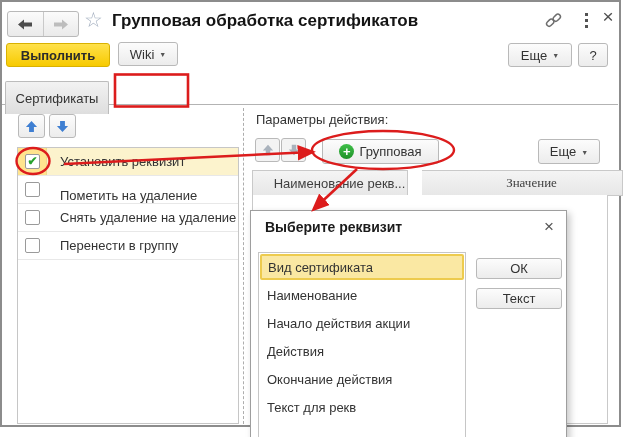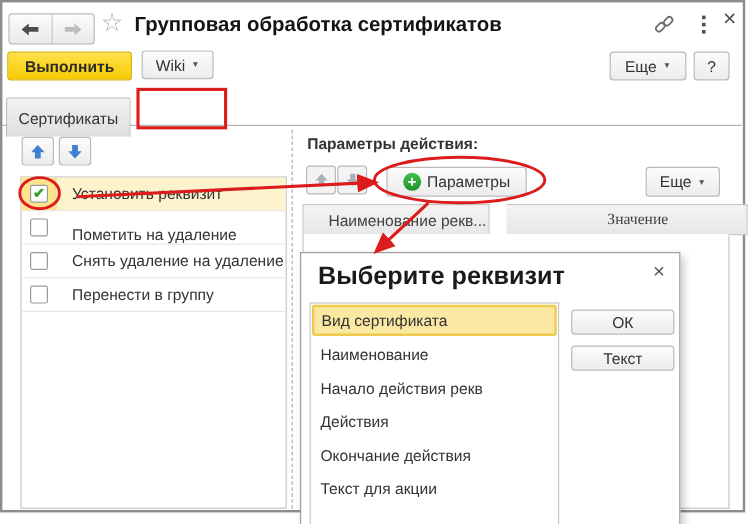--- a/index.html
+++ b/index.html
@@ -38,33 +38,33 @@
   .listbox{position:absolute;left:17px;top:147px;width:222px;height:277px;border:1px solid #C6C6C6;background:#fff;box-sizing:border-box;}
   .lrow{position:absolute;left:0;width:220px;height:28px;border-bottom:1px solid #E8E8E8;display:flex;align-items:center;box-sizing:border-box;}
   .lrow.sel{background:#FCF3CD;}
   .cbcell{position:absolute;left:0;top:0;width:29px;height:27px;background:#FFE48E;border-right:1px solid #EED98F;box-sizing:border-box;}
   .cbox{position:absolute;left:7px;top:6px;width:15px;height:15px;background:#fff;border:1px solid #9A9A9A;border-radius:2px;box-sizing:border-box;
         display:flex;align-items:center;justify-content:center;font-size:12px;font-weight:700;color:#28A22E;line-height:13px;}
   .lrow .lbl{margin-left:42px;white-space:nowrap;}
   .splitter{position:absolute;left:243px;top:108px;height:316px;border-left:1px dashed #ADADAD;}
 
   
-  .plabel{position:absolute;left:256px;top:112px;font-size:13px;color:#333;font-weight:bold;}
+  .plabel{position:absolute;left:256px;top:112px;font-size:13px;color:#333;}
   .thead{position:absolute;top:170px;height:26px;box-sizing:border-box;background:linear-gradient(#F4F4F4,#E7E7E7);
          border:1px solid #C9C9C9;display:flex;align-items:center;padding-left:19px;color:#3F3F3F;justify-content:center;}
   .tbody{position:absolute;left:252px;top:195px;width:356px;height:229px;border:1px solid #C9C9C9;border-top:none;background:#fff;box-sizing:border-box;}
 
   
   .plus{width:15px;height:15px;border-radius:50%;background:linear-gradient(#3FBF49,#1F9228);display:flex;align-items:center;justify-content:center;}
   .plus b{color:#fff;font-size:13px;line-height:13px;font-weight:700;margin-top:-1px;}
 
   
   .dialog{position:absolute;left:250px;top:210px;width:317px;height:240px;background:#fff;border:1px solid #9E9E9E;
           box-shadow:3px 3px 7px rgba(0,0,0,.22);z-index:5;box-sizing:border-box;}
-  .dtitle{position:absolute;left:14px;top:8px;font-size:21px;font-weight:700;color:#1B1B1B;}
+  .dtitle{position:absolute;left:14px;top:8px;font-size:14px;font-weight:700;color:#1B1B1B;}
   .dclose{position:absolute;right:12px;top:6px;font-size:17px;color:#555;}
   .dlist{position:absolute;left:7px;top:41px;width:208px;height:196px;border:1px solid #C6C6C6;background:#fff;box-sizing:border-box;overflow:hidden;}
   .ditem{position:relative;height:28px;display:flex;align-items:center;padding-left:8px;box-sizing:border-box;white-space:nowrap;}
   .ditem.sel{background:#FAE8A3;border:2px solid #EDCB4E;border-radius:2px;margin:1px;height:26px;padding-left:6px;}
   .dbtn{position:absolute;width:86px;height:21px;}
 
   .ann{position:absolute;left:0;top:0;z-index:10;pointer-events:none;}
 </style>
 </head>
 <body>
@@ -166,21 +166,21 @@
   </div>
   <div class="btn disabled" style="left:281px;top:138px;width:25px;height:24px;">
     <svg width="12" height="12" viewBox="0 0 14 14">
       <path d="M7 13 L13 6.5 H9.6 V1 H4.4 V6.5 H1 Z" fill="#A9B2BC"></path>
     </svg>
   </div>
   <div class="btn" style="left:322px;top:139px;width:117px;height:25px;">
     <span class="plus">
         <b>+</b>
       </span>
-    <span>Параметры</span>
+    <span>Групповая</span>
   </div>
   <div class="btn" style="left:538px;top:139px;width:62px;height:25px;">
     <span>Еще</span>
     <span class="dd">▼</span>
   </div>
 
   <div class="thead" style="left:252px;width:156px;">
     <span>Наименование рекв...</span>
   </div>
   <div class="thead" style="left:422px;width:201px;border-left:none;font-family:Liberation Serif, serif;">
@@ -192,30 +192,30 @@
     <div class="dtitle">Выберите реквизит</div>
     <div class="dclose">×</div>
     <div class="dlist">
       <div class="ditem sel">
         <span>Вид сертификата</span>
       </div>
       <div class="ditem">
         <span>Наименование</span>
       </div>
       <div class="ditem">
-        <span>Начало действия рекв</span>
+        <span>Начало действия акции</span>
       </div>
       <div class="ditem">
         <span>Действия</span>
       </div>
       <div class="ditem">
         <span>Окончание действия</span>
       </div>
       <div class="ditem">
-        <span>Текст для акции</span>
+        <span>Текст для рекв</span>
       </div>
     </div>
     <div class="btn dbtn" style="left:225px;top:47px;">
       <span>ОК</span>
     </div>
     <div class="btn dbtn" style="left:225px;top:77px;">
       <span>Текст</span>
     </div>
   </div>
 

